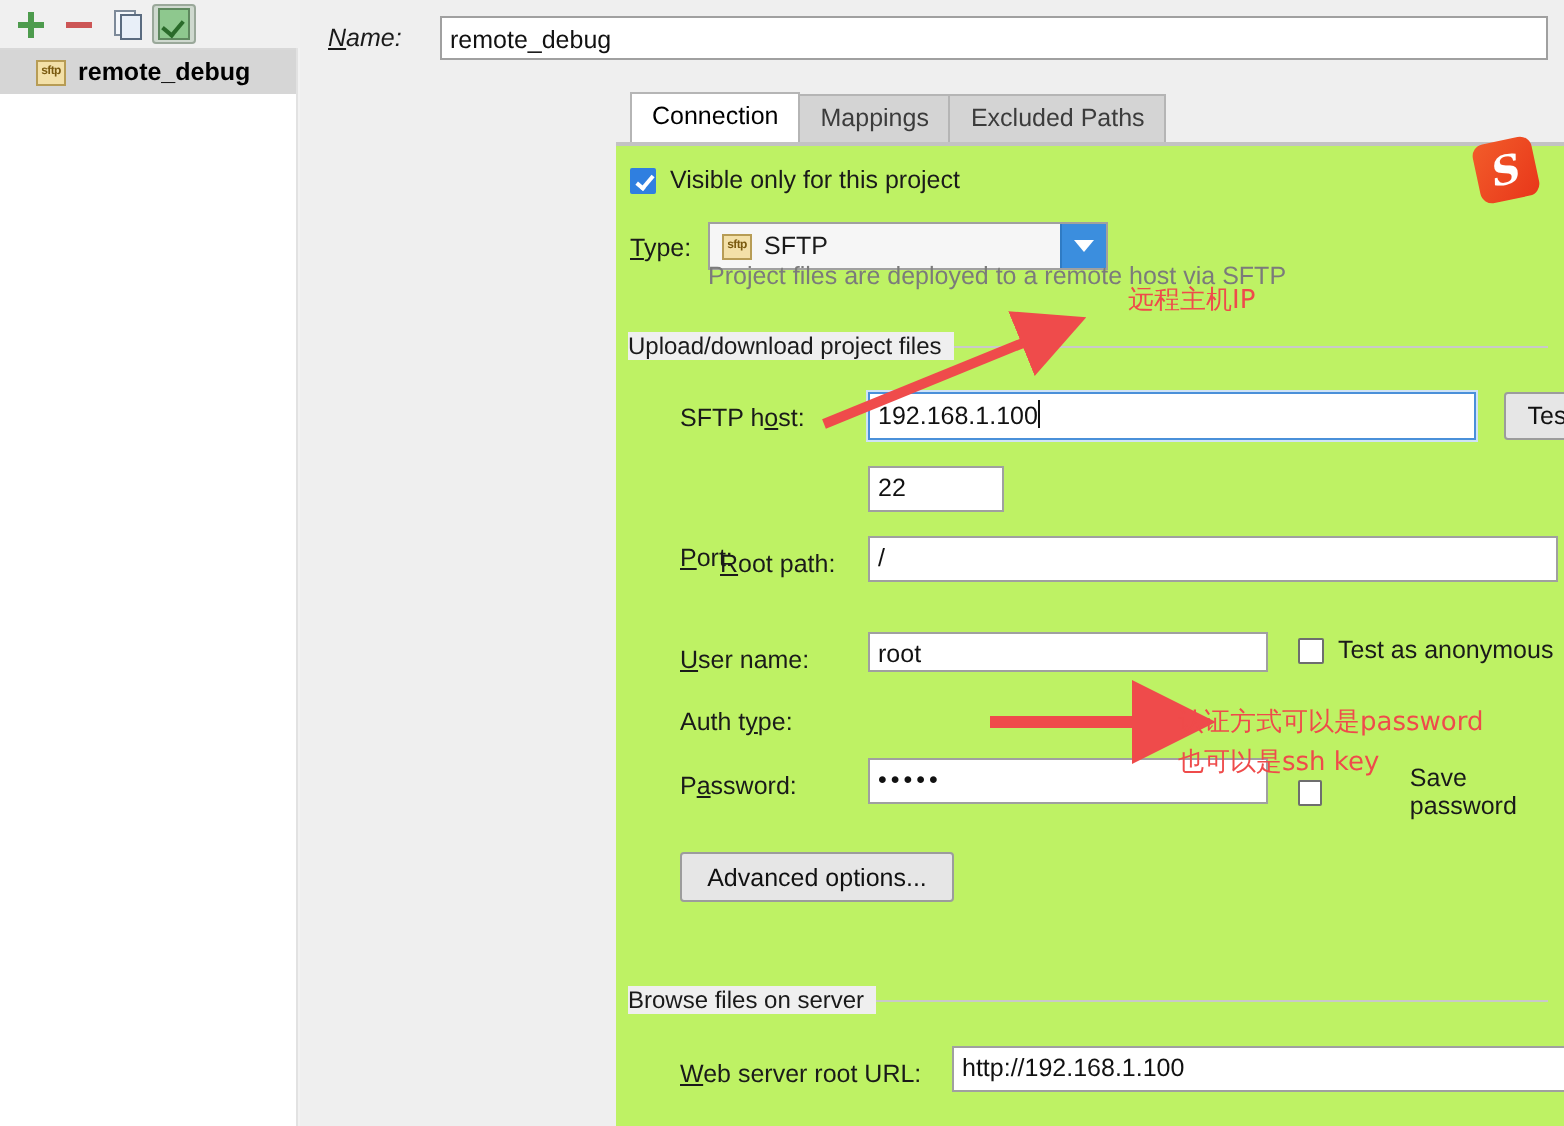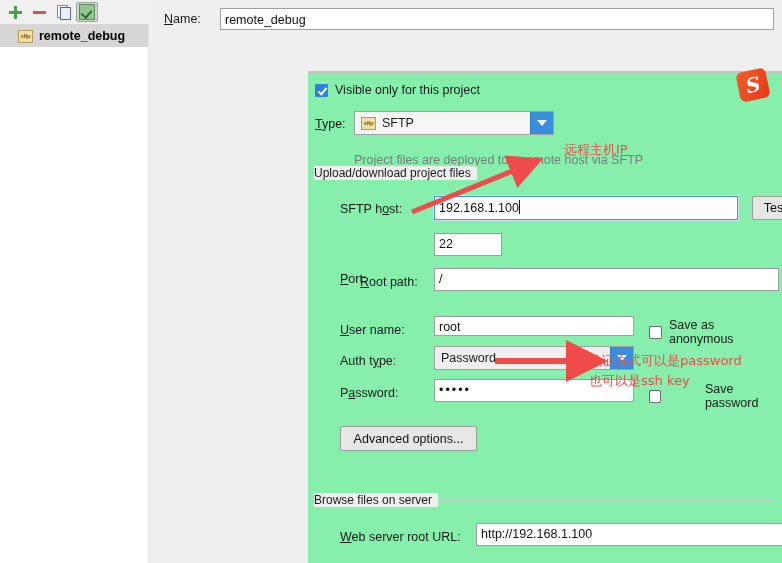--- a/index.html
+++ b/index.html
@@ -151,21 +151,21 @@
     padding: 0;
   }
 
   .row-name {
     position: absolute;
     left: 14px; top: 8px; right: 8px;
     display: flex; align-items: center;
   }
   .lbl { color: #1a1a1a; font-size: 12.5px; }
   .lbl .u { text-decoration: underline; }
-  .name-label { width: 56px; }
+  .name-label { width: 56px; font-style: italic; }
   .text-input {
     background: #ffffff;
     border: 1px solid #a0a0a0;
     height: 20px;
     line-height: 20px;
     padding: 0 4px;
     font-size: 12.5px;
     color: #111;
     box-sizing: border-box;
     font-family: "Liberation Sans", sans-serif;
@@ -195,21 +195,21 @@
   }
   .tab-underline {
     position: absolute;
     left: 158px; top: 71px; right: 0;
     height: 2px;
     background: #c3c3c3;
   }
   .content-pane {
     position: absolute;
     left: 158px; top: 73px; right: 0; bottom: 0;
-    background: #86efac;
+    background: #bef264;
   }
 
   .cb-row {
     position: absolute;
     display: flex;
     align-items: center;
     gap: 7px;
     font-size: 12.5px;
   }
   .checkbox {
@@ -383,62 +383,63 @@
     </div>
   </div>
 
   <div class="right-panel">
 
     <div class="row-name">
       <span class="lbl name-label"><span class="u">N</span>ame:</span>
       <div class="text-input name-input">remote_debug</div>
     </div>
 
+    <div class="tabs">
+      <div class="tab active">Connection</div>
+      <div class="tab">Mappings</div>
+      <div class="tab">Excluded Paths</div>
+    </div>
     <div class="tab-underline"></div>
 
     <div class="content-pane">
 
       <div class="cb-row" style="left:7px; top:10px;">
         <span class="checkbox checked"></span>
         <span>Visible only for this project</span>
       </div>
 
       <span class="lbl" style="position:absolute; left:7px; top:44px;"><span class="u">T</span>ype:</span>
       <div class="combo" style="left:46px; top:38px; width:200px; position:absolute;">
         <span class="sftp-badge">sftp</span>
         <span>SFTP</span>
         <span class="combo-arrow"></span>
       </div>
-      <span class="hint" style="left:46px; top:80px;">Project files are deployed to a remote host via SFTP</span>
+      <span class="hint" style="left:46px; top:58px;">Project files are deployed to a remote host via SFTP</span>
 
       <span class="group-title" style="left:6px; top:93px;">Upload/download project files</span>
       <div class="group-line" style="left:6px; top:100px; right:8px;"></div>
 
       <span class="lbl" style="position:absolute; left:32px; top:129px;">SFTP h<span class="u">o</span>st:</span>
       <div class="text-input focused" style="position:absolute; left:126px; top:123px; width:304px; height:24px; line-height:22px;"><span>192.168.1.100</span><span class="caret"></span></div>
       <div class="btn" style="position:absolute; left:444px; top:123px; width:156px;">Test SFTP connection...</div>
 
       <span class="lbl" style="position:absolute; left:32px; top:167px;margin-top:32px;"><span class="u">P</span>ort:</span>
       <div class="text-input" style="position:absolute; left:126px; top:160px; width:68px; height:23px; line-height:21px;">22</div>
 
       <span class="lbl" style="position:absolute; left:32px; top:202px;margin-left:20px;"><span class="u">R</span>oot path:</span>
       <div class="text-input" style="position:absolute; left:126px; top:195px; width:345px; height:23px; line-height:21px;">/</div>
 
       <span class="lbl" style="position:absolute; left:32px; top:250px;"><span class="u">U</span>ser name:</span>
       <div class="text-input" style="position:absolute; left:126px; top:243px; width:200px; height:20px; line-height:21px;">root</div>
       <div class="cb-row" style="left:341px; top:245px;">
         <span class="checkbox"></span>
-        <span>Save as anonymous</span>
+        <span>Test as anonymous</span>
       </div>
 
       <span class="lbl" style="position:absolute; left:32px; top:281px;">Auth t<span class="u">y</span>pe:</span>
-      <div class="combo" style="position:absolute; left:126px; top:273px; width:200px; background:#efefef;">
-        <span>Password</span>
-        <span class="combo-arrow"></span>
-      </div>
 
       <span class="lbl" style="position:absolute; left:32px; top:313px;">P<span class="u">a</span>ssword:</span>
       <div class="text-input" style="position:absolute; left:126px; top:306px; width:200px; height:23px; line-height:21px; letter-spacing:2px;">•••••</div>
       <div class="cb-row" style="left:341px; top:309px;gap:44px;">
         <span class="checkbox"></span>
         <span>Save password</span>
       </div>
 
       <div class="btn" style="position:absolute; left:32px; top:353px; width:137px; height:25px;">Advanced options...</div>
 

